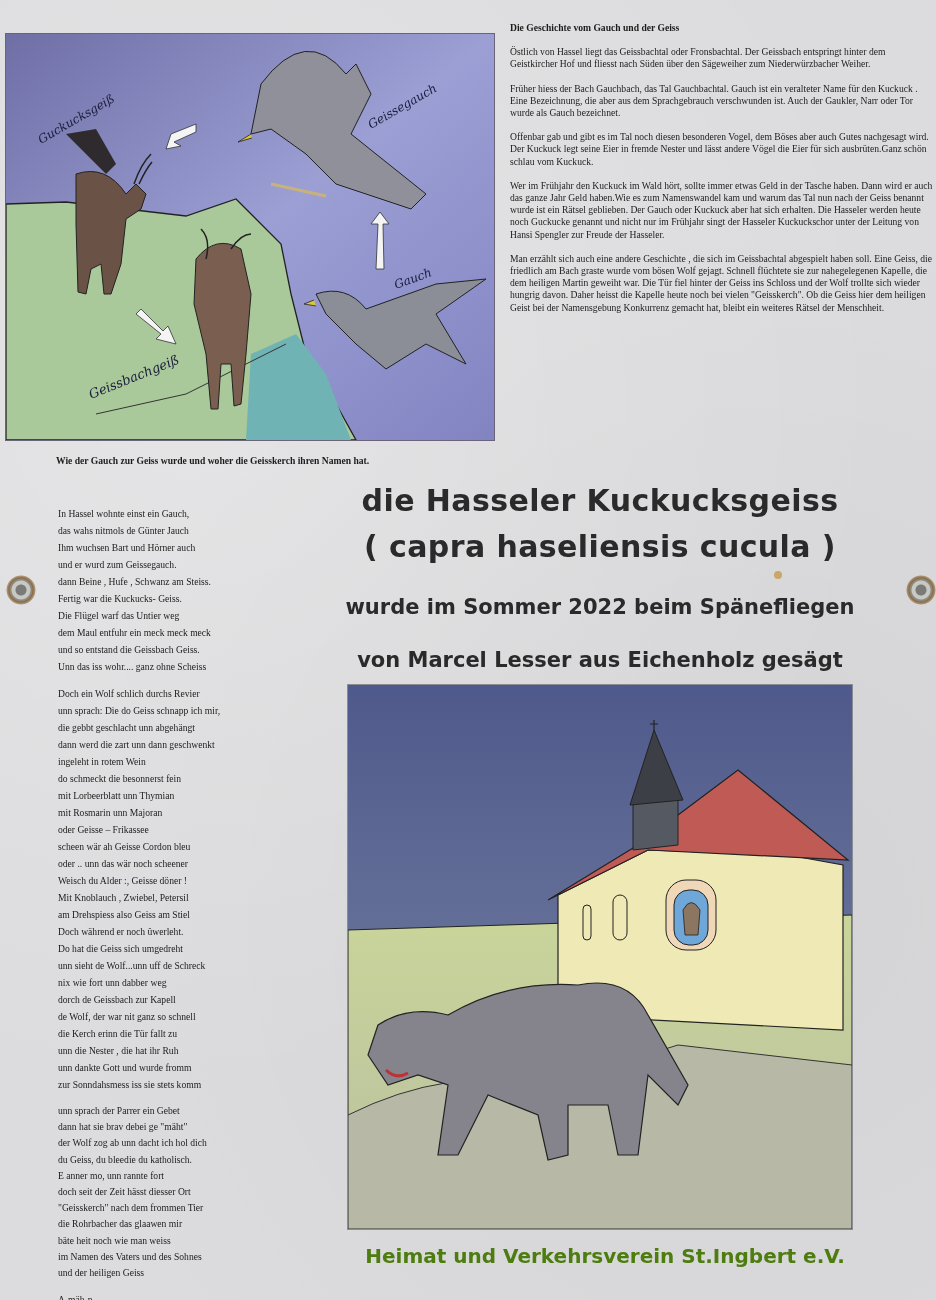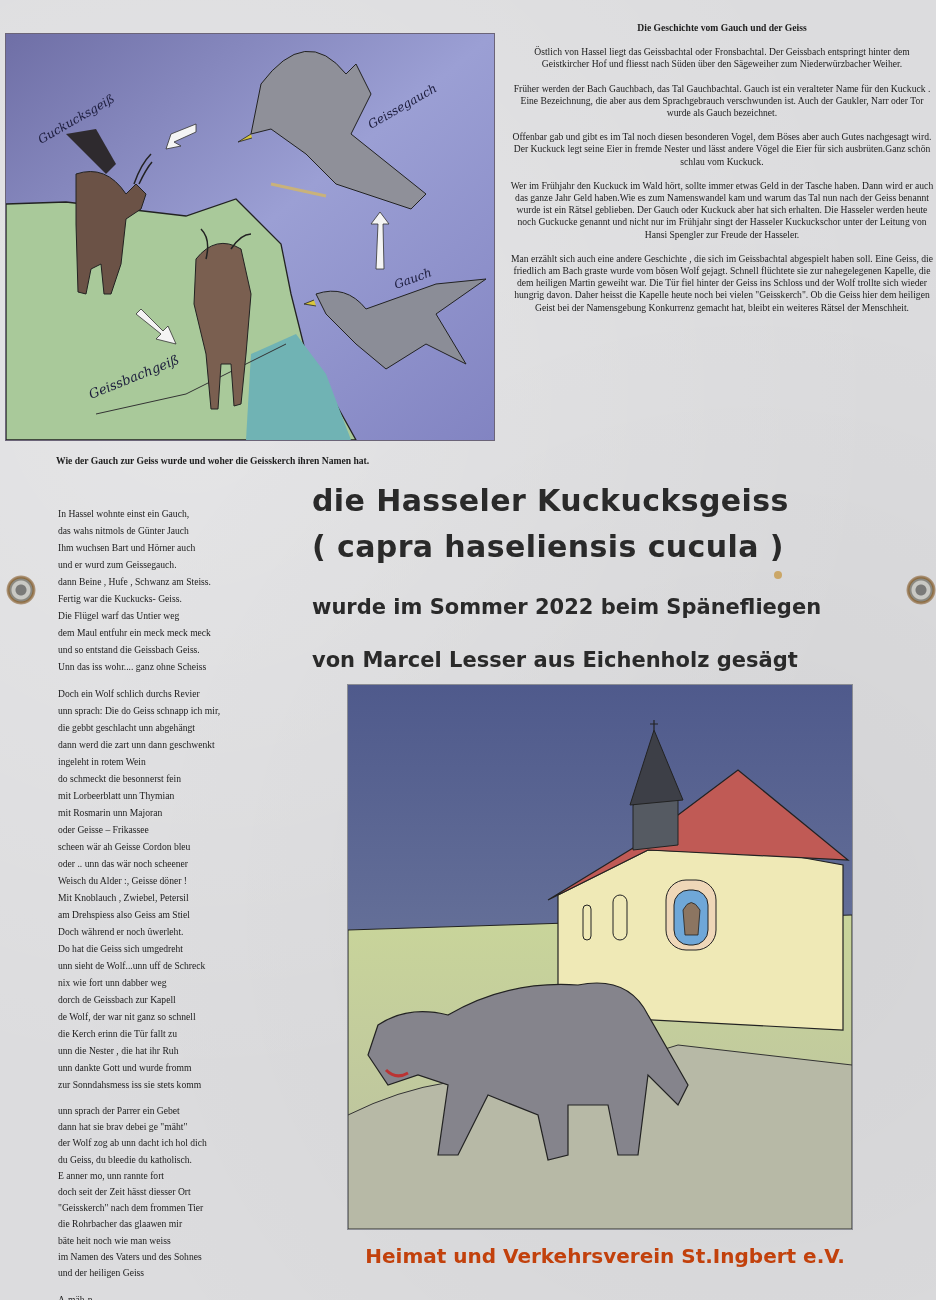--- a/index.html
+++ b/index.html
@@ -16,46 +16,46 @@
     position:absolute; left:5px; top:33px; width:488px; height:406px;
     overflow:hidden; border:1px solid #6b6478;
   }
   .panel-illus-bottom {
     position:absolute; left:347px; top:684px; width:504px; height:544px;
     overflow:hidden; border:1px solid #8a8c93;
   }
   svg { display:block; }
   .story {
     position:absolute; left:510px; top:22px; width:424px;
-    font-size:9.6px; line-height:12.2px;text-align:center;
+    font-size:9.6px; line-height:12.2px;
   }
   .story h3 { margin:0 0 12px 0; font-size:9.6px; font-weight:bold; }
   .story p { margin:0 0 12px 0; }
   .poem-title {
     position:absolute; left:56px; top:455px; width:380px;
     font-size:9.6px; font-weight:bold; white-space:nowrap;
   }
   .poem {
     position:absolute; left:58px; top:505px; width:260px;
     font-size:9.6px; line-height:17px;
   }
   .poem .stanza { margin:0 0 10px 0; }
   .poem .stanza.s3 { line-height:16.2px; }
   .poem .line { white-space:nowrap; display:block; }
   .headline {
-    position:absolute; left:312px; top:478px; width:540px; text-align:left;
+    position:absolute; left:330px; top:478px; width:540px; text-align:center;
     font-family:"DejaVu Sans", "Liberation Sans", sans-serif; font-weight:bold;
     color:#2a2a2a;
   }
   .headline .h1 { font-size:30px; line-height:46px; letter-spacing:0.4px; }
   .headline .h2 { font-size:21px; line-height:31px; margin-top:22px; }
   .footer {
     position:absolute; left:340px; top:1244px; width:530px; text-align:center;
     font-family:"DejaVu Sans", "Liberation Sans", sans-serif; font-weight:bold;
-    font-size:20px; color:#c2410c;
+    font-size:20px; color:#4d7c0f;
   }
   .screw {
     position:absolute; width:30px; height:30px; border-radius:50%;
     background:radial-gradient(circle, #7a7a78 0 5px, #c9c9c4 6px 9px, #8a8880 10px 11px, #8b6a3e 12px, rgba(140,100,55,0.6) 14px, transparent 15px);
   }
   .stain { position:absolute; width:8px; height:8px; border-radius:50%; background:#c79a4a; opacity:0.8; }
 </style>
 </head>
 <body>
 
@@ -94,21 +94,21 @@
     <text x="35" y="110" transform="rotate(-30 35 110)" font-family="DejaVu Serif, serif" font-style="italic" font-size="12" fill="#1a1a3a">Guckucksgeiß</text>
     <text x="365" y="95" transform="rotate(-30 365 95)" font-family="DejaVu Serif, serif" font-style="italic" font-size="12" fill="#1a1a3a">Geissegauch</text>
     <text x="390" y="255" transform="rotate(-20 390 255)" font-family="DejaVu Serif, serif" font-style="italic" font-size="12" fill="#1a1a3a">Gauch</text>
     <text x="85" y="365" transform="rotate(-22 85 365)" font-family="DejaVu Serif, serif" font-style="italic" font-size="13" fill="#1a1a3a">Geissbachgeiß</text>
   </svg>
 </div>
 
 <div class="story">
   <h3>Die Geschichte vom Gauch und der Geiss</h3>
   <p>Östlich von Hassel liegt das Geissbachtal oder Fronsbachtal. Der Geissbach entspringt hinter dem Geistkircher Hof und fliesst nach Süden über den Sägeweiher zum Niederwürzbacher Weiher.</p>
-  <p>Früher werden der Bach Gauchbach, das Tal Gauchbachtal. Gauch ist ein veralteter Name für den Kuckuck . Eine Bezeichnung, die aber aus dem Sprachgebrauch verschwunden ist. Auch der Gaukler, Narr oder Tor wurde als Gauch bezeichnet.</p>
+  <p>Früher hiess der Bach Gauchbach, das Tal Gauchbachtal. Gauch ist ein veralteter Name für den Kuckuck . Eine Bezeichnung, die aber aus dem Sprachgebrauch verschwunden ist. Auch der Gaukler, Narr oder Tor wurde als Gauch bezeichnet.</p>
   <p>Offenbar gab und gibt es im Tal noch diesen besonderen Vogel, dem Böses aber auch Gutes nachgesagt wird. Der Kuckuck legt seine Eier in fremde Nester und lässt andere Vögel die Eier für sich ausbrüten.Ganz schön schlau vom Kuckuck.</p>
   <p>Wer im Frühjahr den Kuckuck im Wald hört, sollte immer etwas Geld in der Tasche haben. Dann wird er auch das ganze Jahr Geld haben.Wie es zum Namenswandel kam und warum das Tal nun nach der Geiss benannt wurde ist ein Rätsel geblieben. Der Gauch oder Kuckuck aber hat sich erhalten. Die Hasseler werden heute noch Guckucke genannt und nicht nur im Frühjahr singt der Hasseler Kuckuckschor unter der Leitung von Hansi Spengler zur Freude der Hasseler.</p>
   <p>Man erzählt sich auch eine andere Geschichte , die sich im Geissbachtal abgespielt haben soll. Eine Geiss, die friedlich am Bach graste wurde vom bösen Wolf gejagt. Schnell flüchtete sie zur nahegelegenen Kapelle, die dem heiligen Martin geweiht war. Die Tür fiel hinter der Geiss ins Schloss und der Wolf trollte sich wieder hungrig davon. Daher heisst die Kapelle heute noch bei vielen "Geisskerch". Ob die Geiss hier dem heiligen Geist bei der Namensgebung Konkurrenz gemacht hat, bleibt ein weiteres Rätsel der Menschheit.</p>
 </div>
 
 <div class="poem-title">Wie der Gauch zur Geiss wurde und woher die Geisskerch ihren Namen hat.</div>
 <div class="poem">
   <div class="stanza">
     <span class="line">In Hassel wohnte einst ein Gauch,</span>
     <span class="line">das wahs nitmols de Günter Jauch</span>

